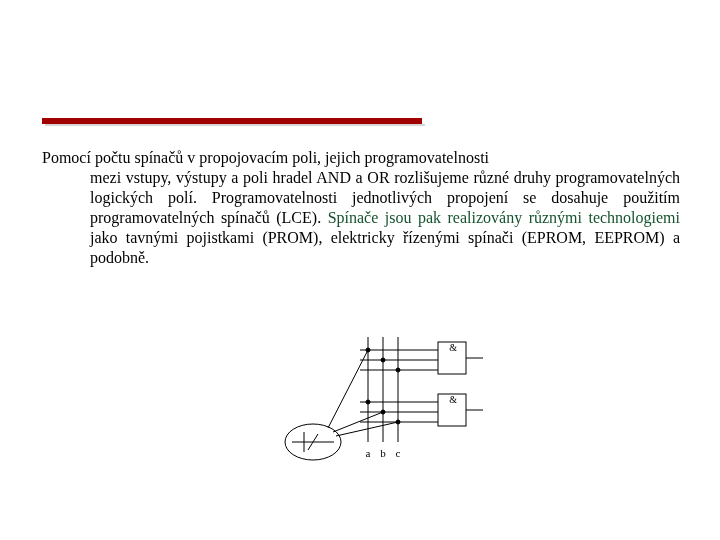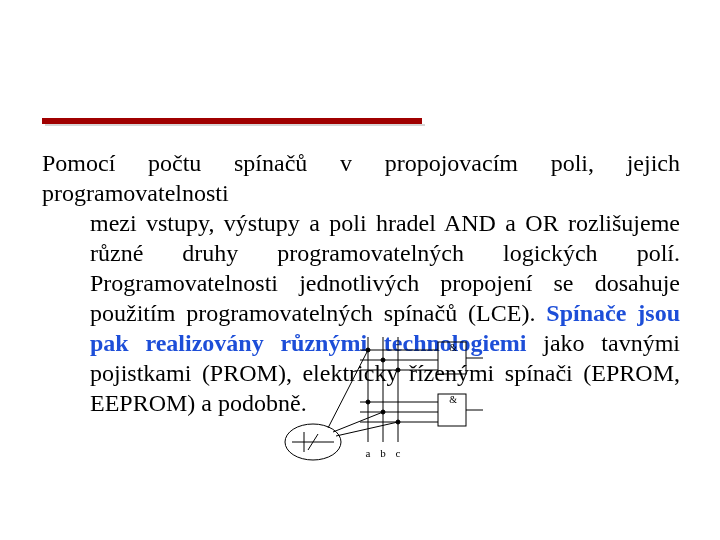--- a/index.html
+++ b/index.html
@@ -32,34 +32,34 @@
     width: 380px;
     height: 2px;
     background: #bbb;
     opacity: 0.6;
   }
   .body {
     position: absolute;
     top: 148px;
     left: 42px;
     width: 638px;
-    font-size: 24px;
+    font-size: 16px;
     line-height: 1.25;
     text-align: justify;
   }
   .body .firstline {
     display: block;
     text-indent: 0;
   }
   .body .rest {
     display: block;
     padding-left: 48px;
   }
   .bold { font-weight: normal; }
-  .green { color: #1d4ed8; font-weight: bold; }
+  .green { color: #14532d; font-weight: normal; }
   .diagram {
     position: absolute;
     left: 278px;
     top: 332px;
     width: 210px;
     height: 140px;
   }
   .diagram svg { width: 100%; height: 100%; }
 </style>
 </head>

